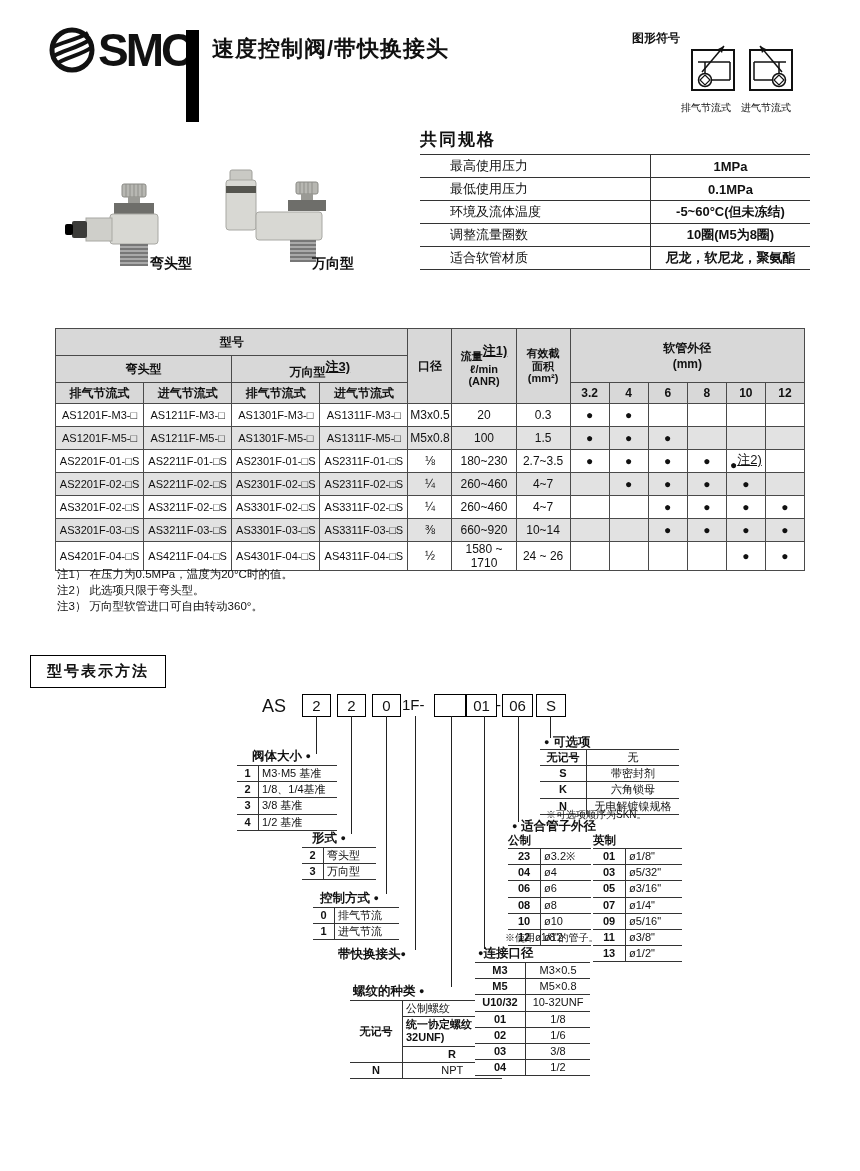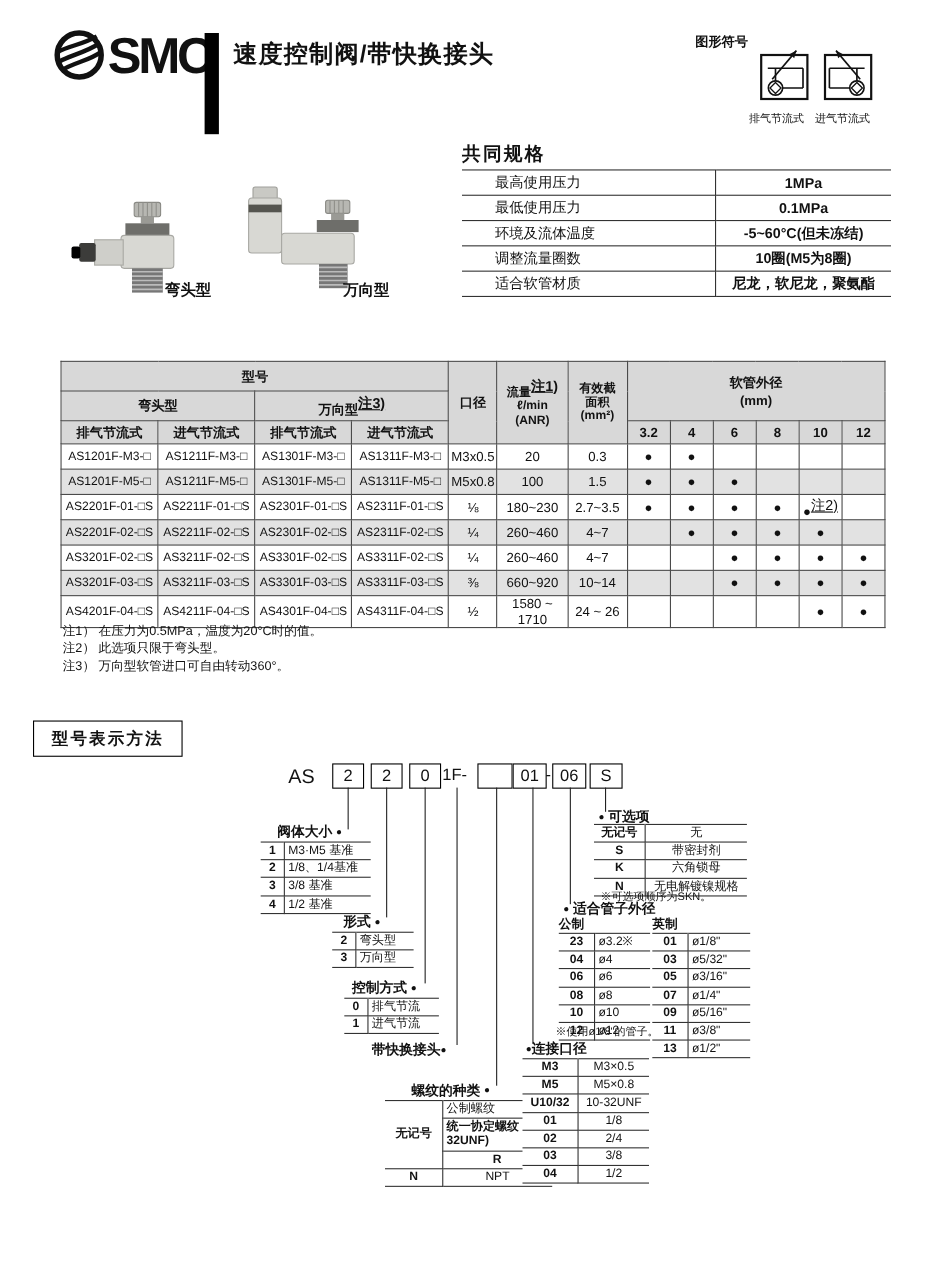--- a/index.html
+++ b/index.html
@@ -345,21 +345,21 @@
     <div class="vline" style="left:415px;top:66px;height:234px;"></div>
     <div class="vline" style="left:451px;top:66px;height:271px;"></div>
     <div class="vline" style="left:484px;top:66px;height:233px;"></div>
     <div class="vline" style="left:518px;top:66px;height:106px;"></div>
     <div class="vline" style="left:550px;top:66px;height:22px;"></div>
 
     <div class="dlabel" style="left:252px;top:98px;"><span>阀体大小</span> <span class="ldot">●</span></div>
     <div class="dlabel" style="left:312px;top:180px;"><span>形式</span> <span class="ldot">●</span></div>
     <div class="dlabel" style="left:320px;top:240px;"><span>控制方式</span> <span class="ldot">●</span></div>
     <div class="dlabel" style="left:338px;top:296px;"><span>带快换接头</span><span class="ldot">●</span></div>
-    <div class="dlabel" style="left:374px;top:333px;"><span>螺纹的种类</span> <span class="ldot">●</span></div>
+    <div class="dlabel" style="left:353px;top:333px;"><span>螺纹的种类</span> <span class="ldot">●</span></div>
     <div class="dlabel" style="left:478px;top:295px;"><span class="ldot">●</span><span>连接口径</span></div>
     <div class="dlabel" style="left:512px;top:168px;"><span class="ldot">●</span> <span>适合管子外径</span></div>
     <div class="dlabel" style="left:544px;top:84px;"><span class="ldot">●</span> <span>可选项</span></div>
 
     <table class="mini t-bodysize">
         <tbody id="tbl-body-size">
           <tr>
             <td>1</td>
             <td>M3·M5 基准</td>
           </tr>
@@ -520,21 +520,21 @@
           <tr>
             <td>U10/32</td>
             <td>10-32UNF</td>
           </tr>
           <tr>
             <td>01</td>
             <td>1/8</td>
           </tr>
           <tr>
             <td>02</td>
-            <td>2/4</td>
+            <td>1/6</td>
           </tr>
           <tr>
             <td>03</td>
             <td>3/8</td>
           </tr>
           <tr>
             <td>04</td>
             <td>1/2</td>
           </tr>
         </tbody>

